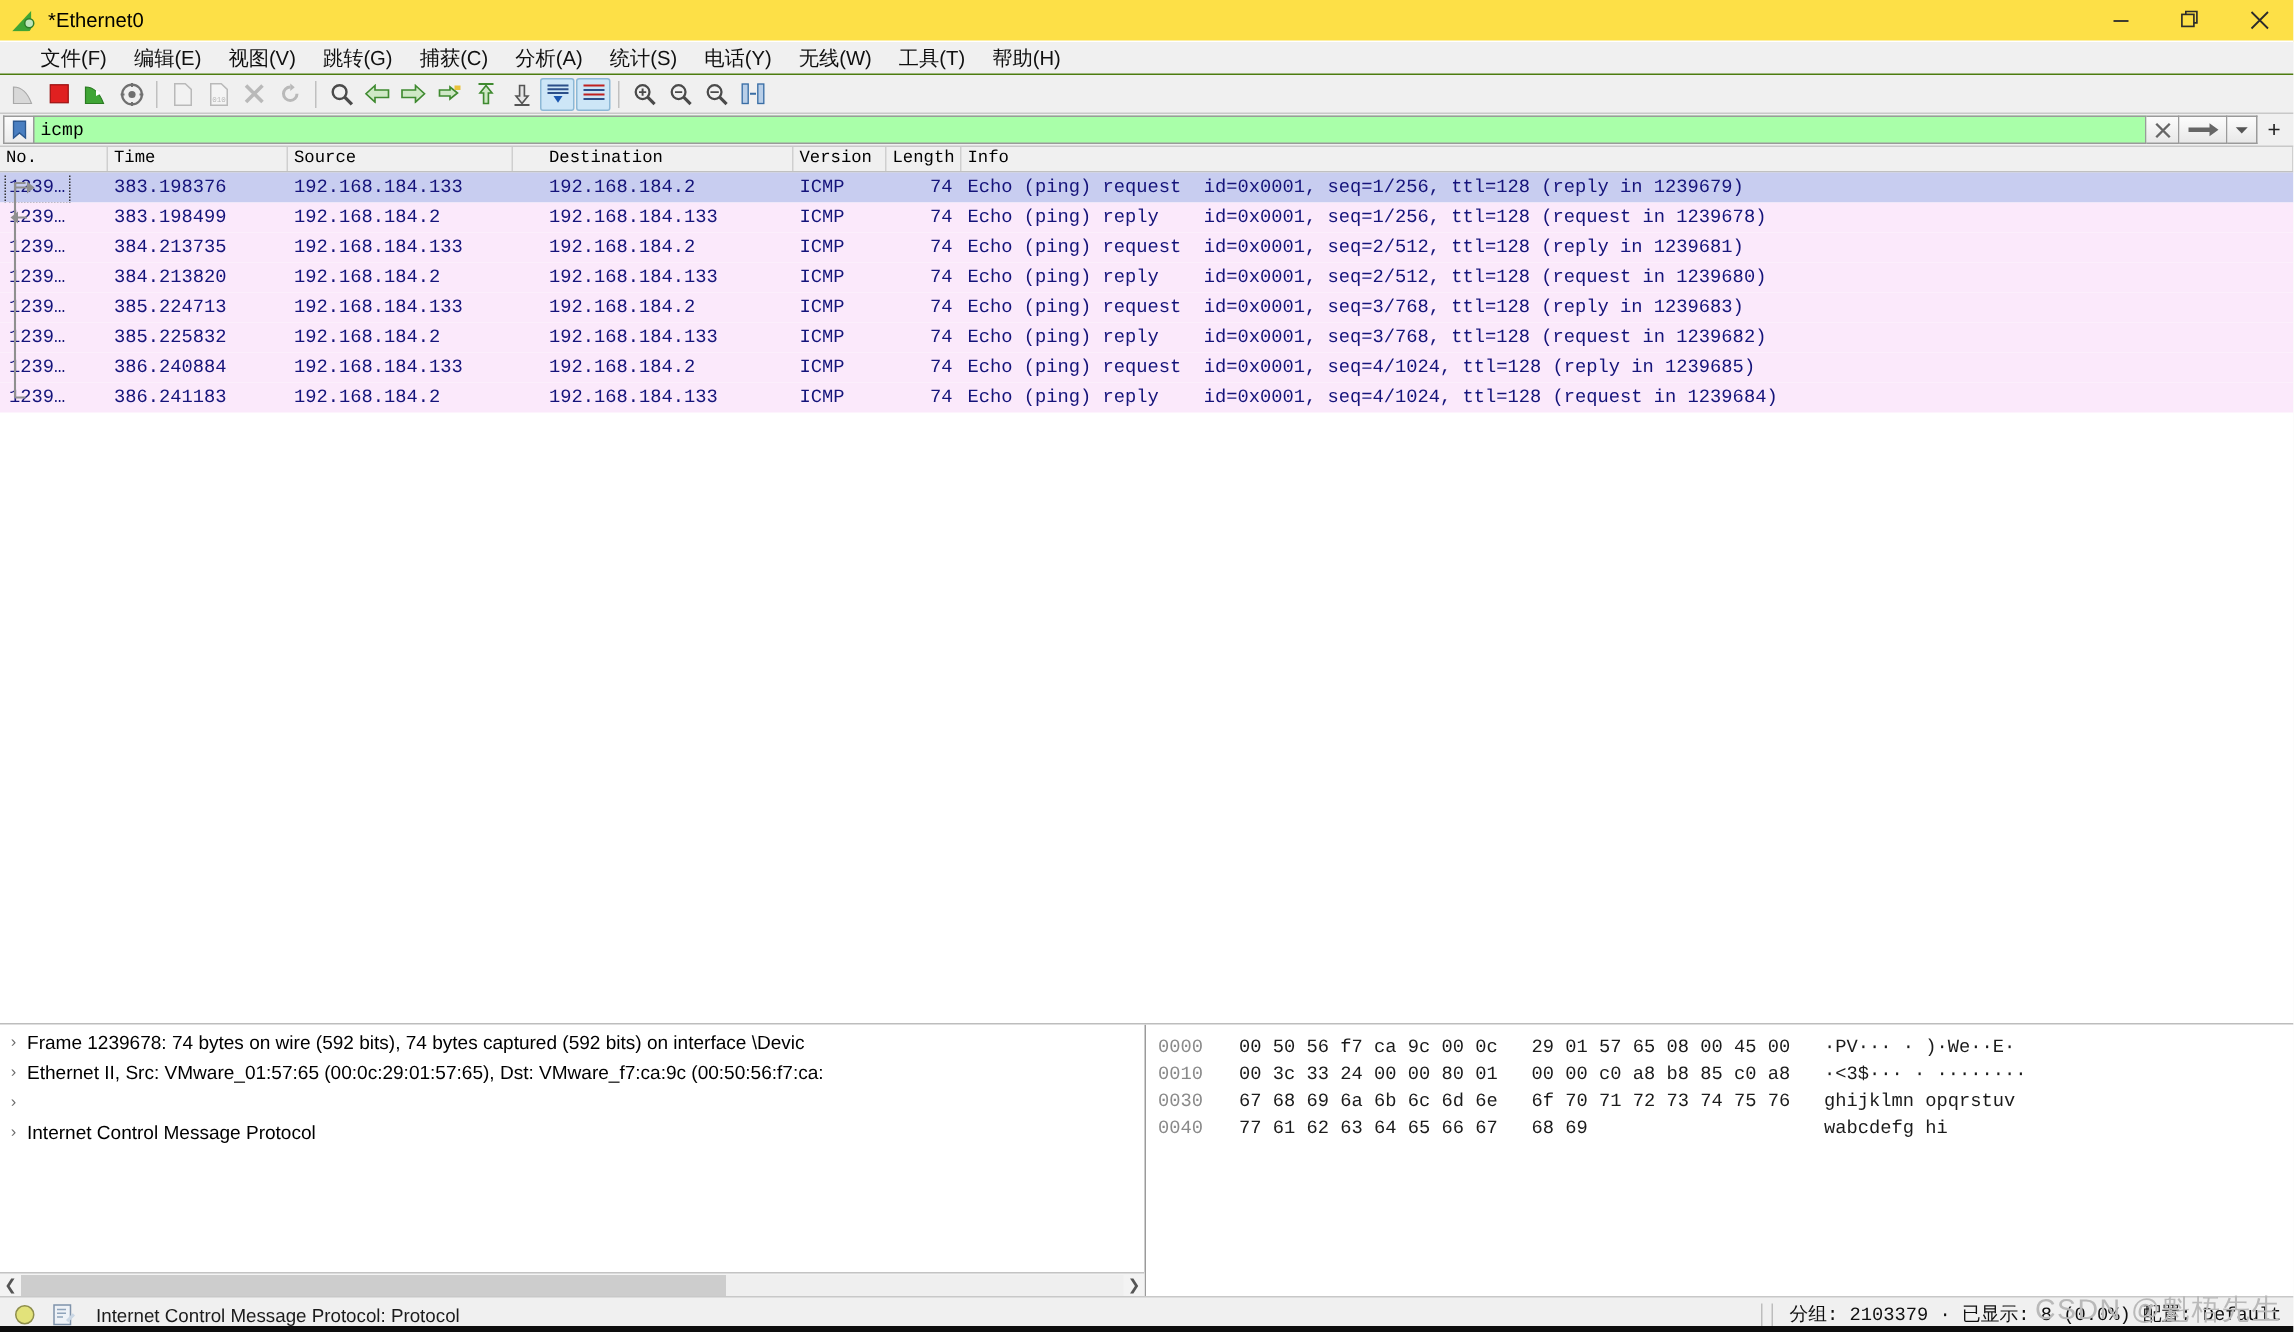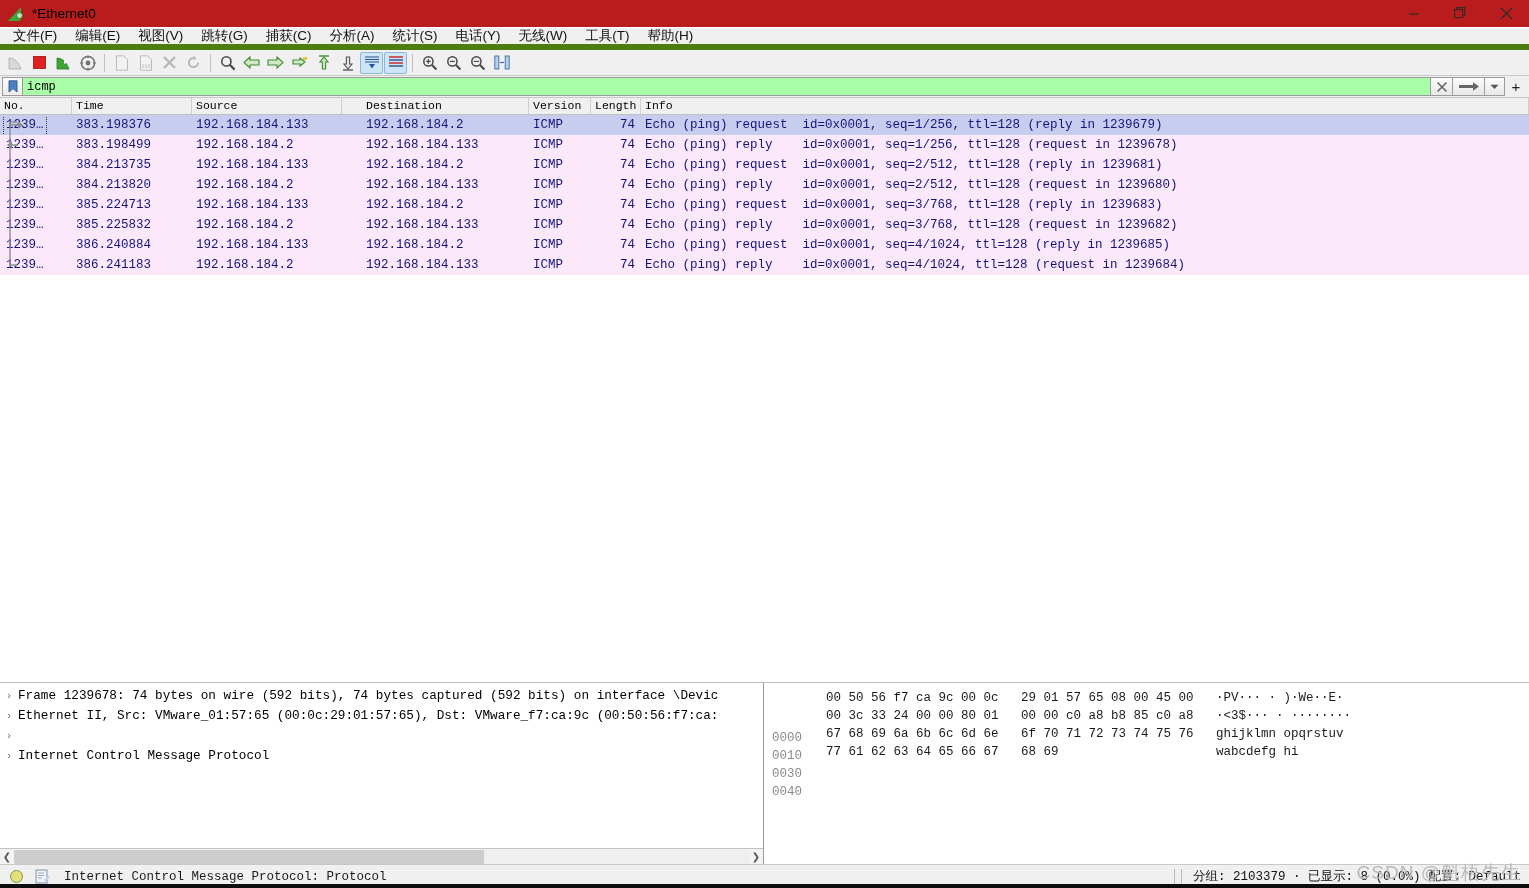--- a/index.html
+++ b/index.html
@@ -9,21 +9,21 @@
     font-family:"Liberation Sans", sans-serif;
     font-size:13px;
     background:#ffffff;
     overflow:hidden;
     position:relative;
   }
   .app { width:1529px; height:888px; display:flex; flex-direction:column; background:#f0f0f0; }
 
   
   .titlebar {
-    height:28px; background:#b91c1c; display:flex; align-items:center;
+    height:28px; background:#fde047; display:flex; align-items:center;
     border-bottom:1px solid #ffffff; flex:0 0 28px;
   }
   .title-icon { width:18px; height:16px; margin-left:7px; margin-right:7px; position:relative; }
   .title-icon .fin {
     position:absolute; left:1px; top:1px; width:0; height:0;
     border-left:13px solid transparent; border-bottom:14px solid #3fa535;
     border-bottom-right-radius:3px;
   }
   .title-icon .dot {
     position:absolute; left:9px; top:6px; width:7px; height:7px; border-radius:50%;
@@ -33,21 +33,21 @@
   .title-spacer { flex:1; }
   .win-btn {
     width:46px; height:28px; display:flex; align-items:center; justify-content:center;
     color:#2b2b2b;
   }
   .win-btn svg { display:block; }
 
   
   .menubar {
     height:22px; flex:0 0 22px; background:#f0f0f0; display:flex; align-items:center;
-    padding-left:4px; border-bottom:6px solid #4d7c0f;
+    padding-left:18px; border-bottom:1px solid #4d7c0f;
   }
   .menu-item {
     padding:2px 9px; font-size:13.5px; color:#101010; line-height:18px; white-space:nowrap;
   }
 
   
   .toolbar {
     height:26px; flex:0 0 26px; background:#f0f0f0; display:flex; align-items:center;
     padding-left:4px; border-bottom:1px solid #c8c8c8; gap:1px;
   }
@@ -115,49 +115,49 @@
   .detail-pane {
     width:764px; flex:0 0 764px; border-right:1px solid #9b9b9b; display:flex; flex-direction:column;
     background:#ffffff;
   }
   .detail-body { flex:1; overflow:hidden; padding-top:3px; }
   .dline { display:flex; align-items:flex-start; height:20px; }
   .dline .arrow {
     width:18px; text-align:center; color:#6b6b6b; font-size:11px; line-height:19px; flex:0 0 18px;
   }
   .dline .dtext {
-    font-family:Liberation Mono, monospace; font-size:12.7px; color:#000; line-height:19px;
+    font-family:Liberation Sans, sans-serif; font-size:12.7px; color:#000; line-height:19px;
     white-space:nowrap; overflow:hidden;
   }
   .hscroll {
     height:16px; flex:0 0 16px; background:#f3f3f3; border-top:1px solid #c3c3c3;
     display:flex; align-items:center; position:relative;
   }
   .hscroll .arrowbtn { width:14px; text-align:center; font-size:10px; color:#555; }
   .hscroll .track { flex:1; height:14px; background:#efefef; position:relative; }
   .hscroll .thumb { position:absolute; left:0; top:0; height:14px; width:64%; background:#cdcdcd; }
 
   .bytes-pane { flex:1; background:#ffffff; padding:6px 0 0 8px; overflow:hidden; }
   .hline { height:18px; display:flex; font-family:"Liberation Mono", monospace; font-size:12.5px; line-height:18px; }
-  .hoff { width:54px; color:#8a8a8a;margin-top:40px; }
+  .hoff { width:54px; color:#8a8a8a; }
   .hhex { width:390px; color:#1b1b1b; white-space:pre; }
   .hasc { color:#1b1b1b; white-space:pre; }
 
   
   .statusbar {
     height:24px; flex:0 0 24px; background:#f0f0f0; border-top:1px solid #c8c8c8;
     display:flex; align-items:center; font-size:12.5px; position:relative;
   }
   .sb-circle {
     width:13px; height:13px; border-radius:50%; background:#e2e27a; border:1px solid #8d8d4a;
     margin-left:10px;
   }
   .sb-note { width:18px; height:16px; margin-left:11px; display:flex; align-items:center; justify-content:center; }
   .sb-text {
-    font-family:Liberation Mono, monospace; font-size:12.5px; color:#1b1b1b; margin-left:12px; white-space:nowrap;
+    font-family:Liberation Sans, sans-serif; font-size:12.5px; color:#1b1b1b; margin-left:12px; white-space:nowrap;
   }
   .sb-spacer { flex:1; }
   .sb-divider { width:1px; height:15px; background:#bdbdbd; margin:0 3px; }
   .sb-counts {
     font-family:"Liberation Mono", monospace; font-size:12.5px; color:#101010; margin:0 8px; white-space:nowrap;
   }
   .sb-profile {
     font-family:"Liberation Mono", monospace; font-size:12.5px; color:#101010; margin-right:8px; white-space:nowrap;
   }
   .watermark {

